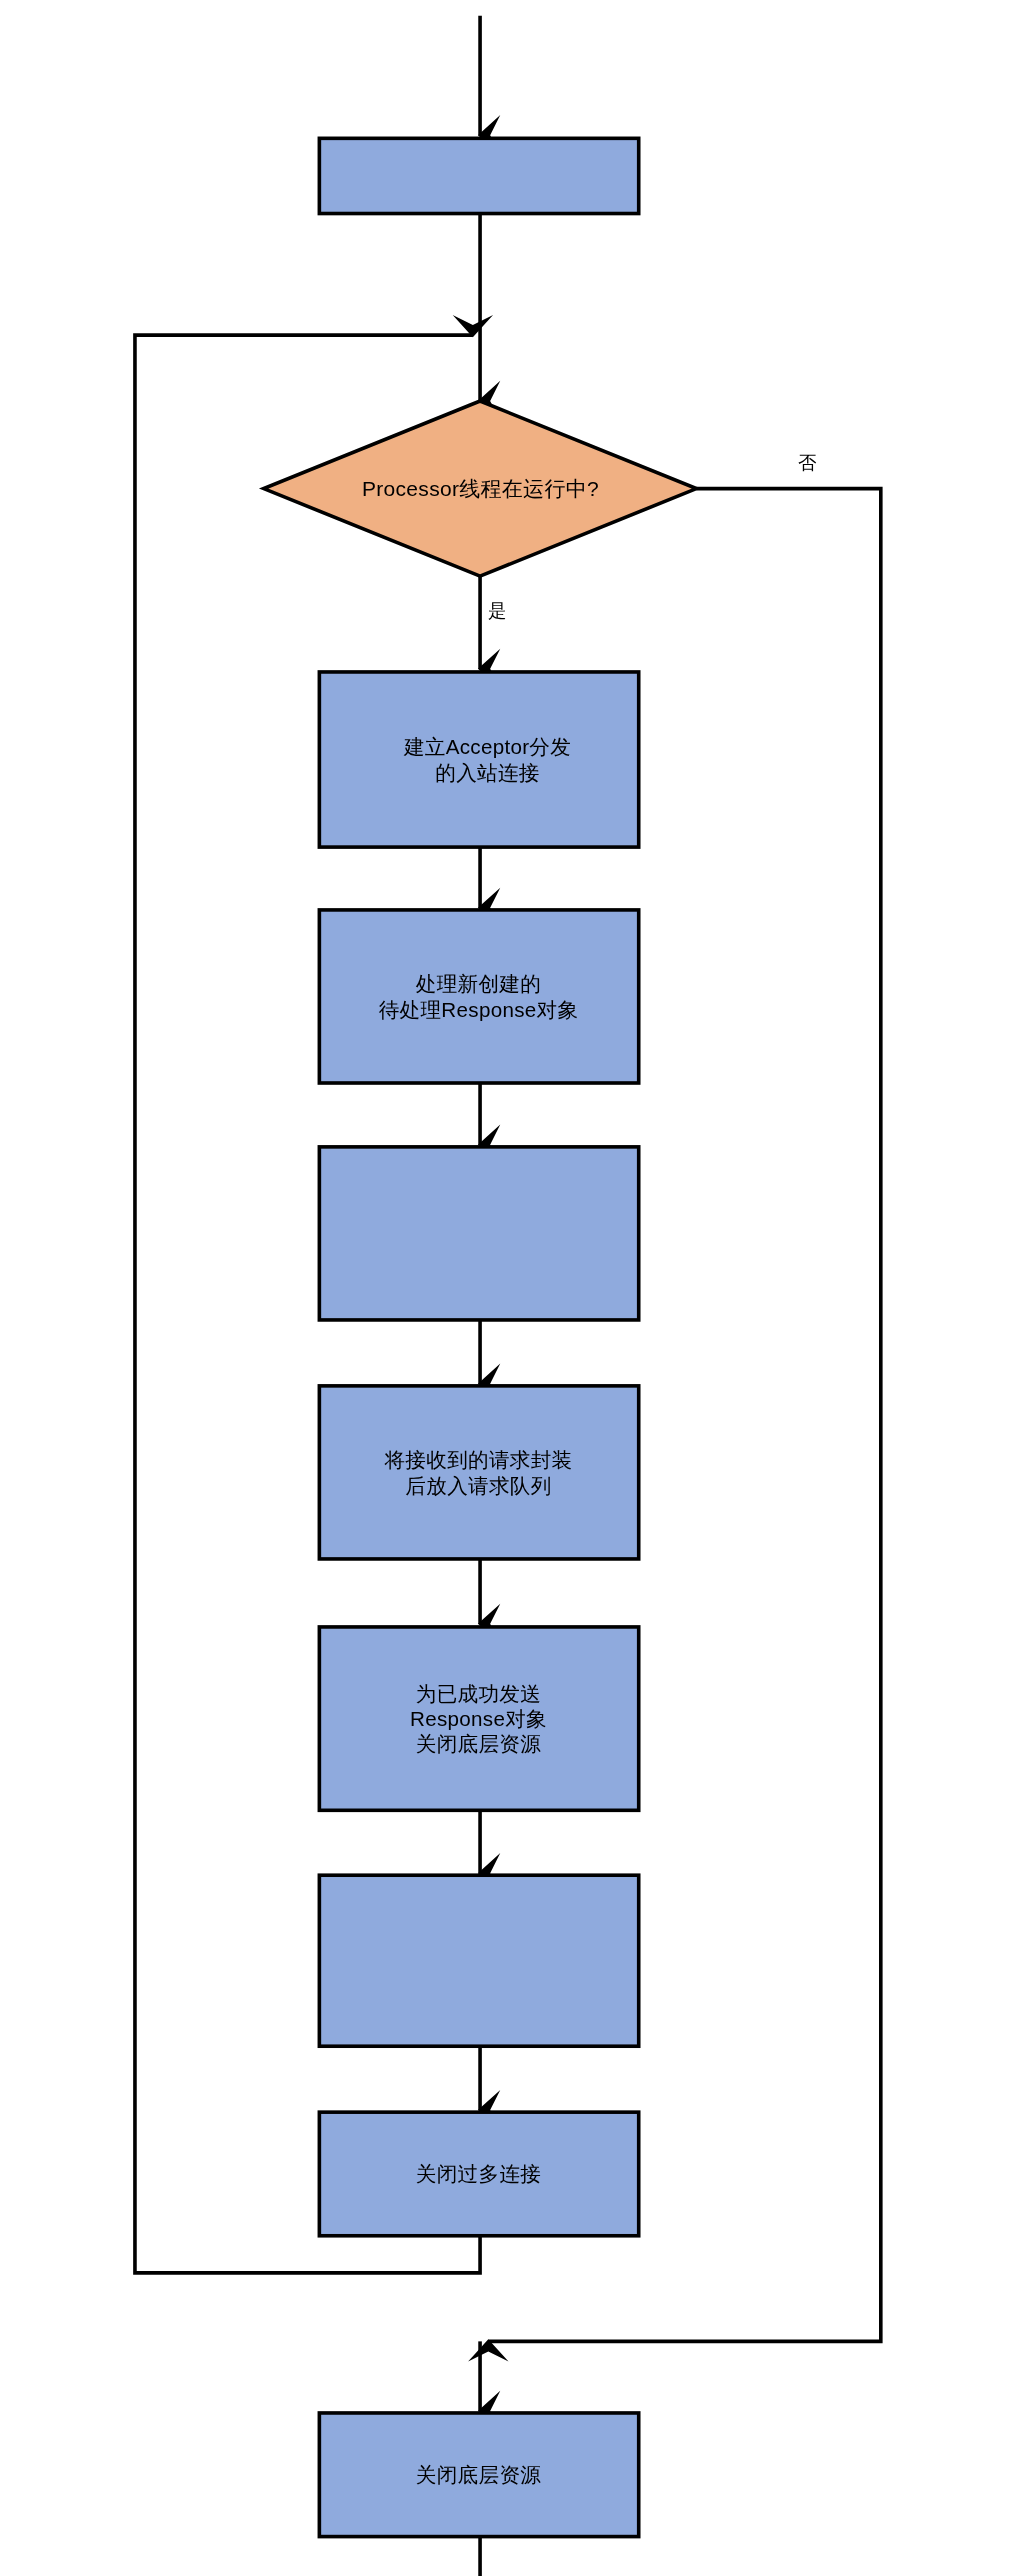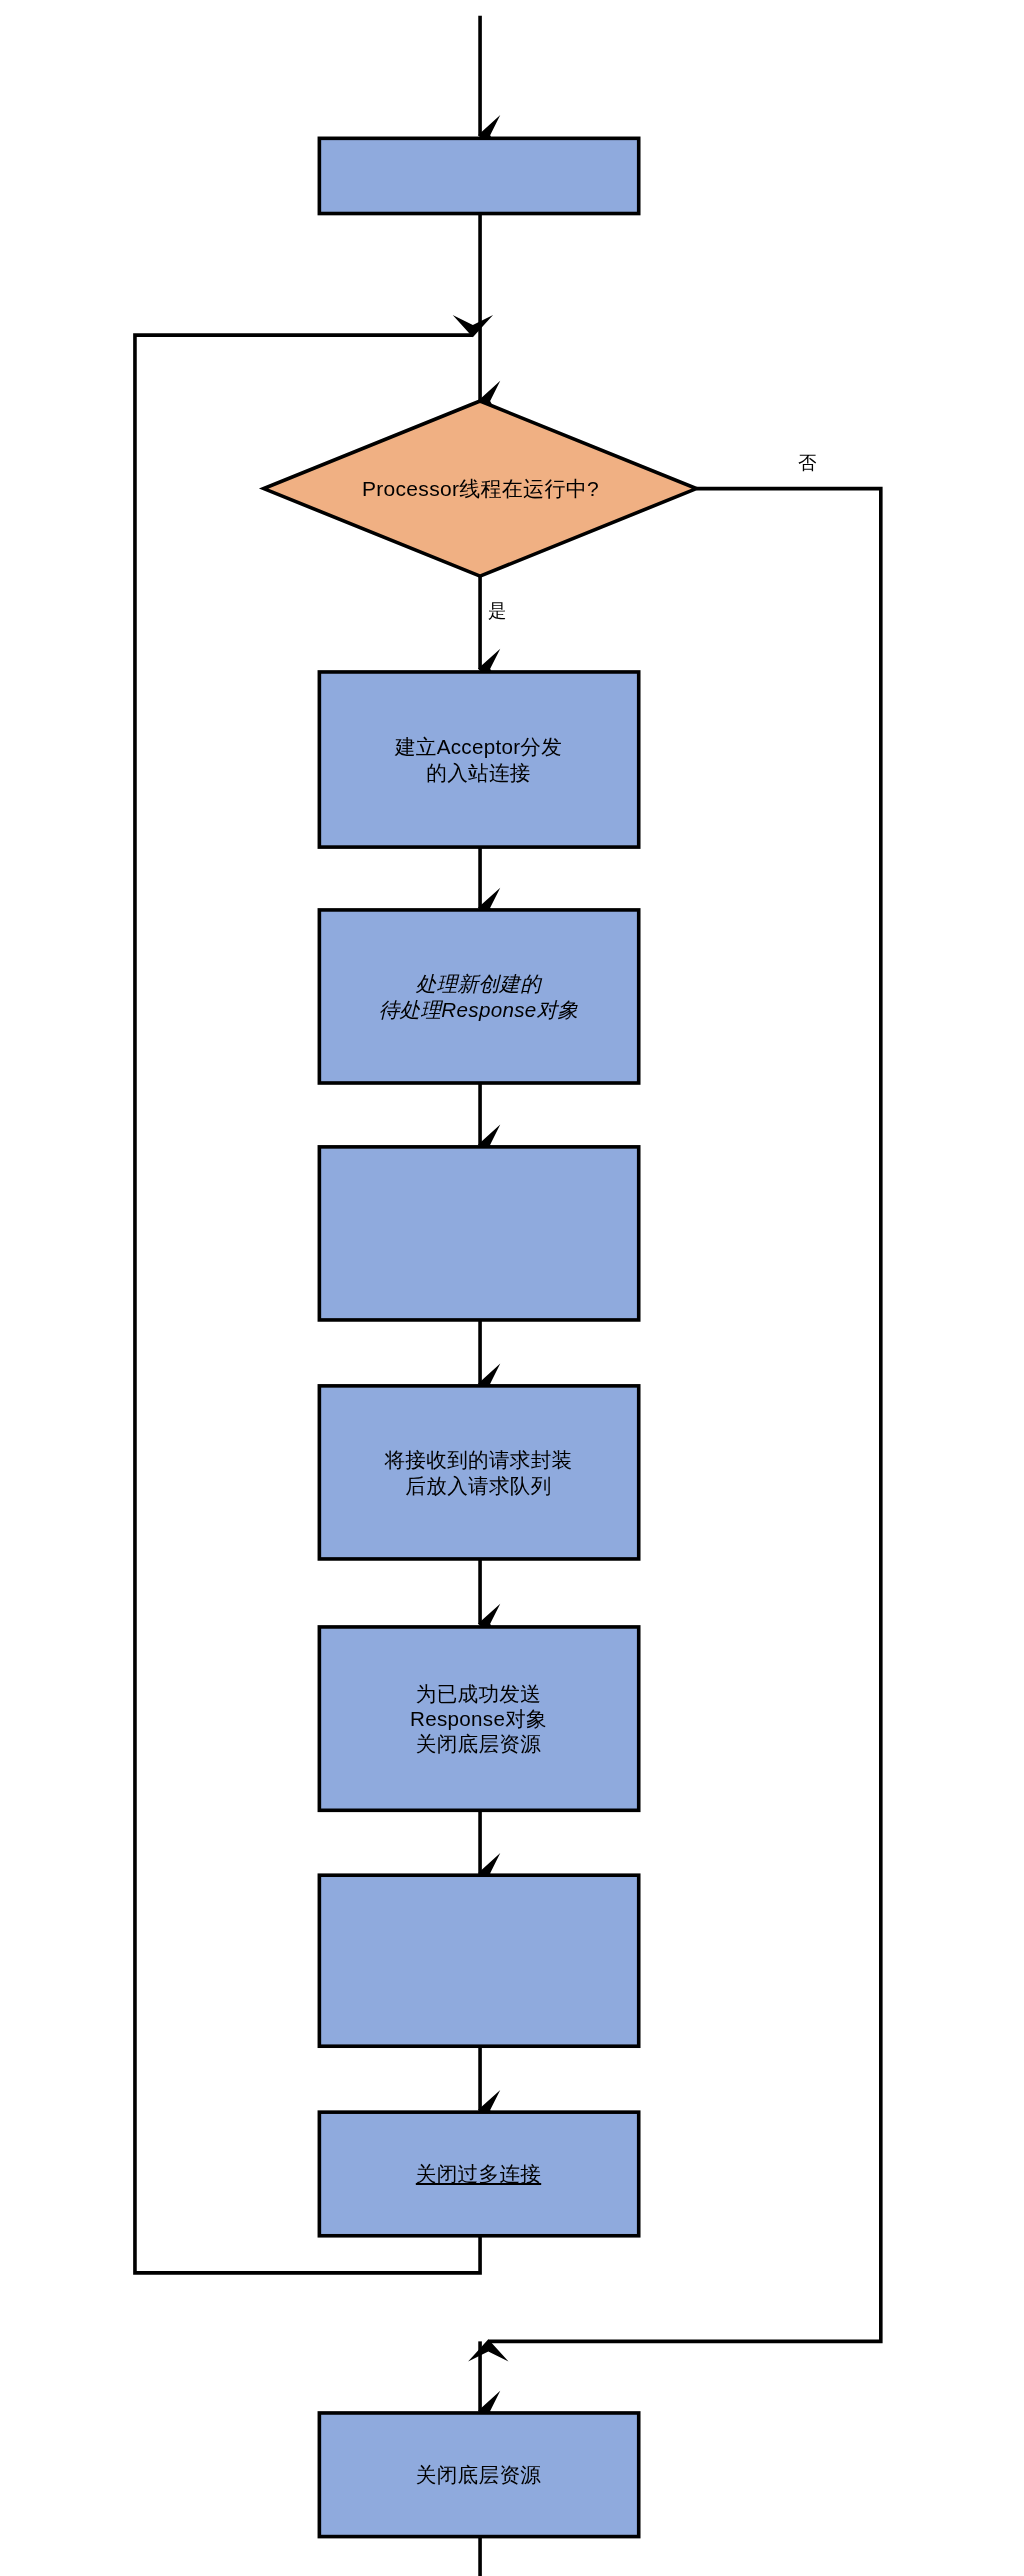--- a/index.html
+++ b/index.html
@@ -118,36 +118,36 @@
     <g>
       <circle cx="932" cy="5702" r="70" fill="#d9d9d9" stroke="#000000" stroke-width="9"></circle>
       <line x1="882" y1="5652" x2="982" y2="5752" stroke="#000000" stroke-width="9"></line>
       <line x1="982" y1="5652" x2="882" y2="5752" stroke="#000000" stroke-width="9"></line>
     </g>
   </svg>
 
 
   <div class="node-label" style="left:289px; top:463px; width:383px; height:52px; font-size:21px;">Processor线程在运行中?</div>
 
-  <div class="node-label" style="left:319px; top:672px; width:319px; height:175px;">建立Acceptor分发
+  <div class="node-label" style="left:319px; top:672px; width:319px; height:175px;padding-left:9px;">建立Acceptor分发
 的入站连接</div>
 
-  <div class="node-label" style="left:319px; top:910px; width:319px; height:173px;font-style:italic;">处理新创建的
+  <div class="node-label" style="left:319px; top:910px; width:319px; height:173px;">处理新创建的
 待处理Response对象</div>
 
 
   <div class="node-label" style="left:319px; top:1386px; width:319px; height:173px;">将接收到的请求封装
 后放入请求队列</div>
 
   <div class="node-label" style="left:319px; top:1627px; width:319px; height:183px;">为已成功发送
 Response对象
 关闭底层资源</div>
 
 
-  <div class="node-label" style="left:319px; top:2112px; width:319px; height:124px;text-decoration:underline;">关闭过多连接</div>
+  <div class="node-label" style="left:319px; top:2112px; width:319px; height:124px;">关闭过多连接</div>
 
   <div class="node-label" style="left:319px; top:2413px; width:319px; height:124px;">关闭底层资源</div>
 
   <div class="edge-label" style="left:488px; top:602px;">是</div>
 
   <div class="edge-label" style="left:798px; top:454px;">否</div>
 
 </div>
 
 

